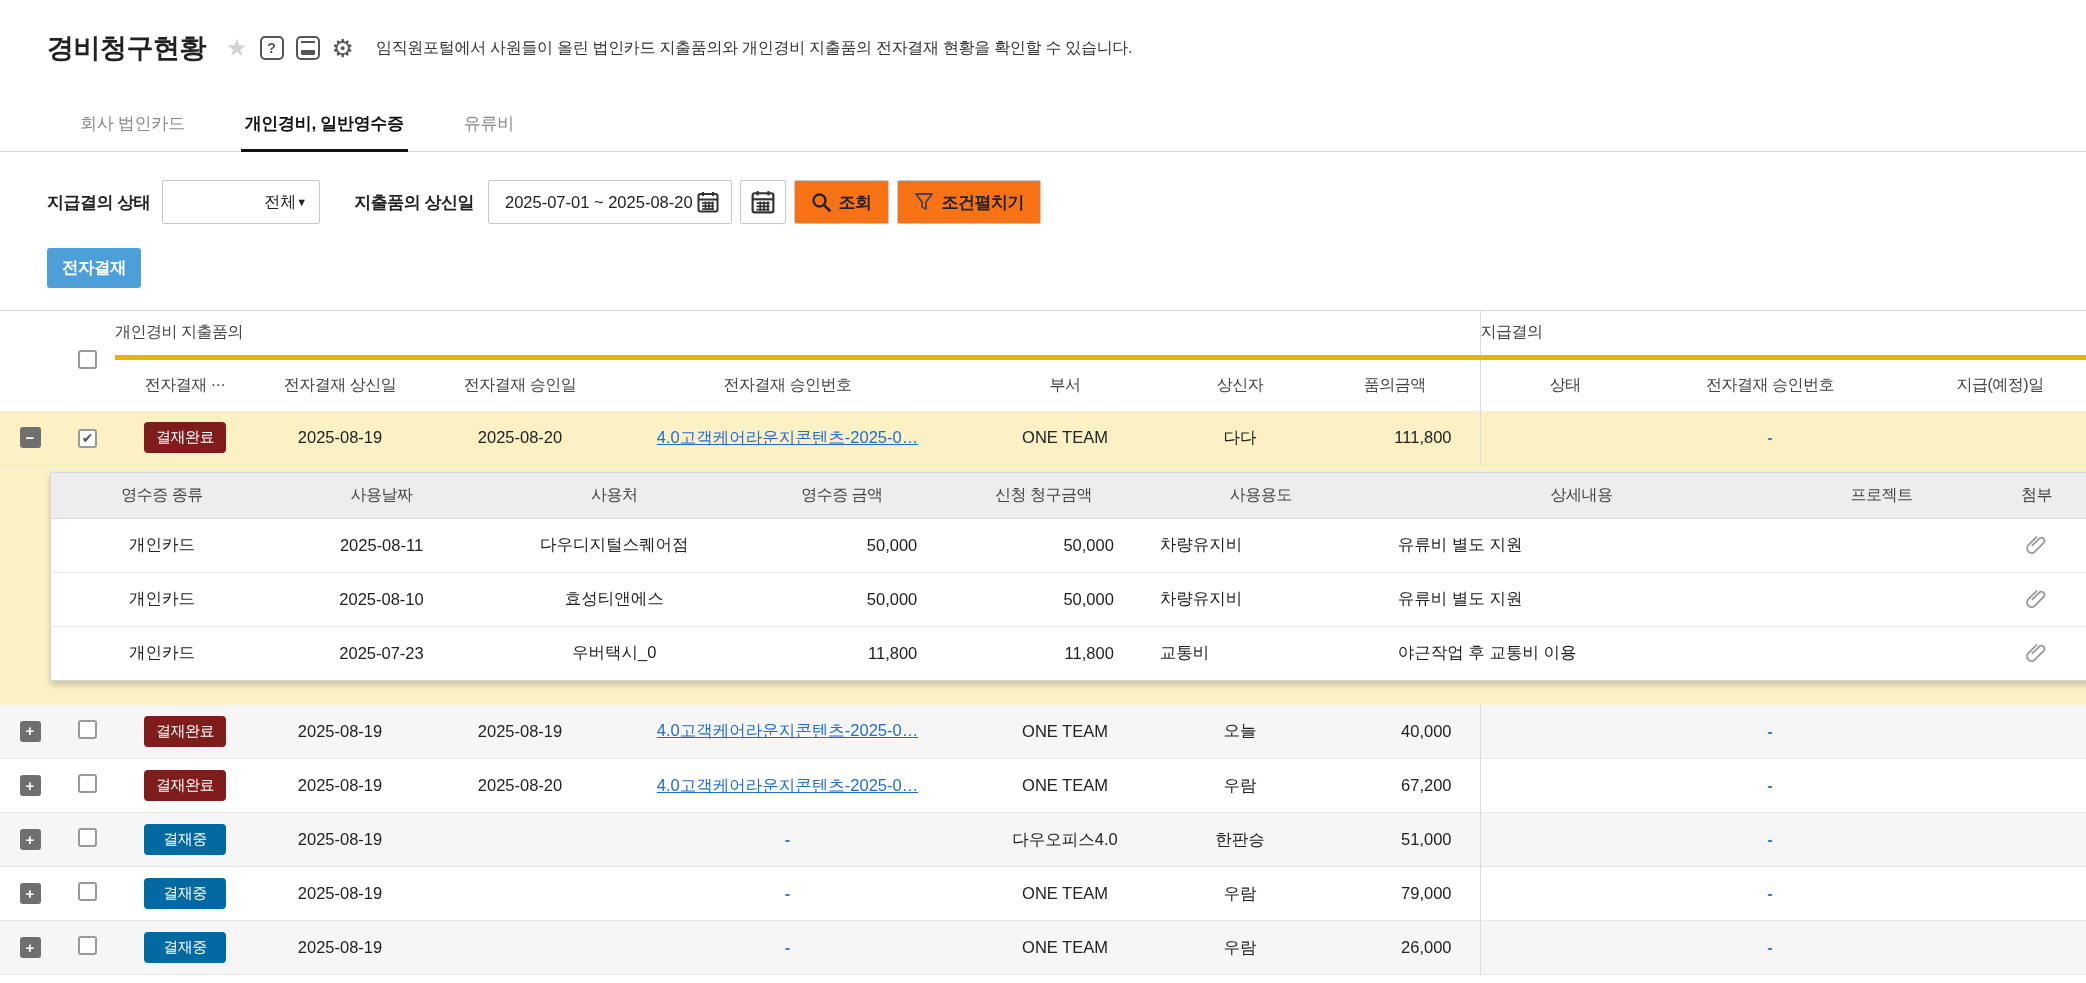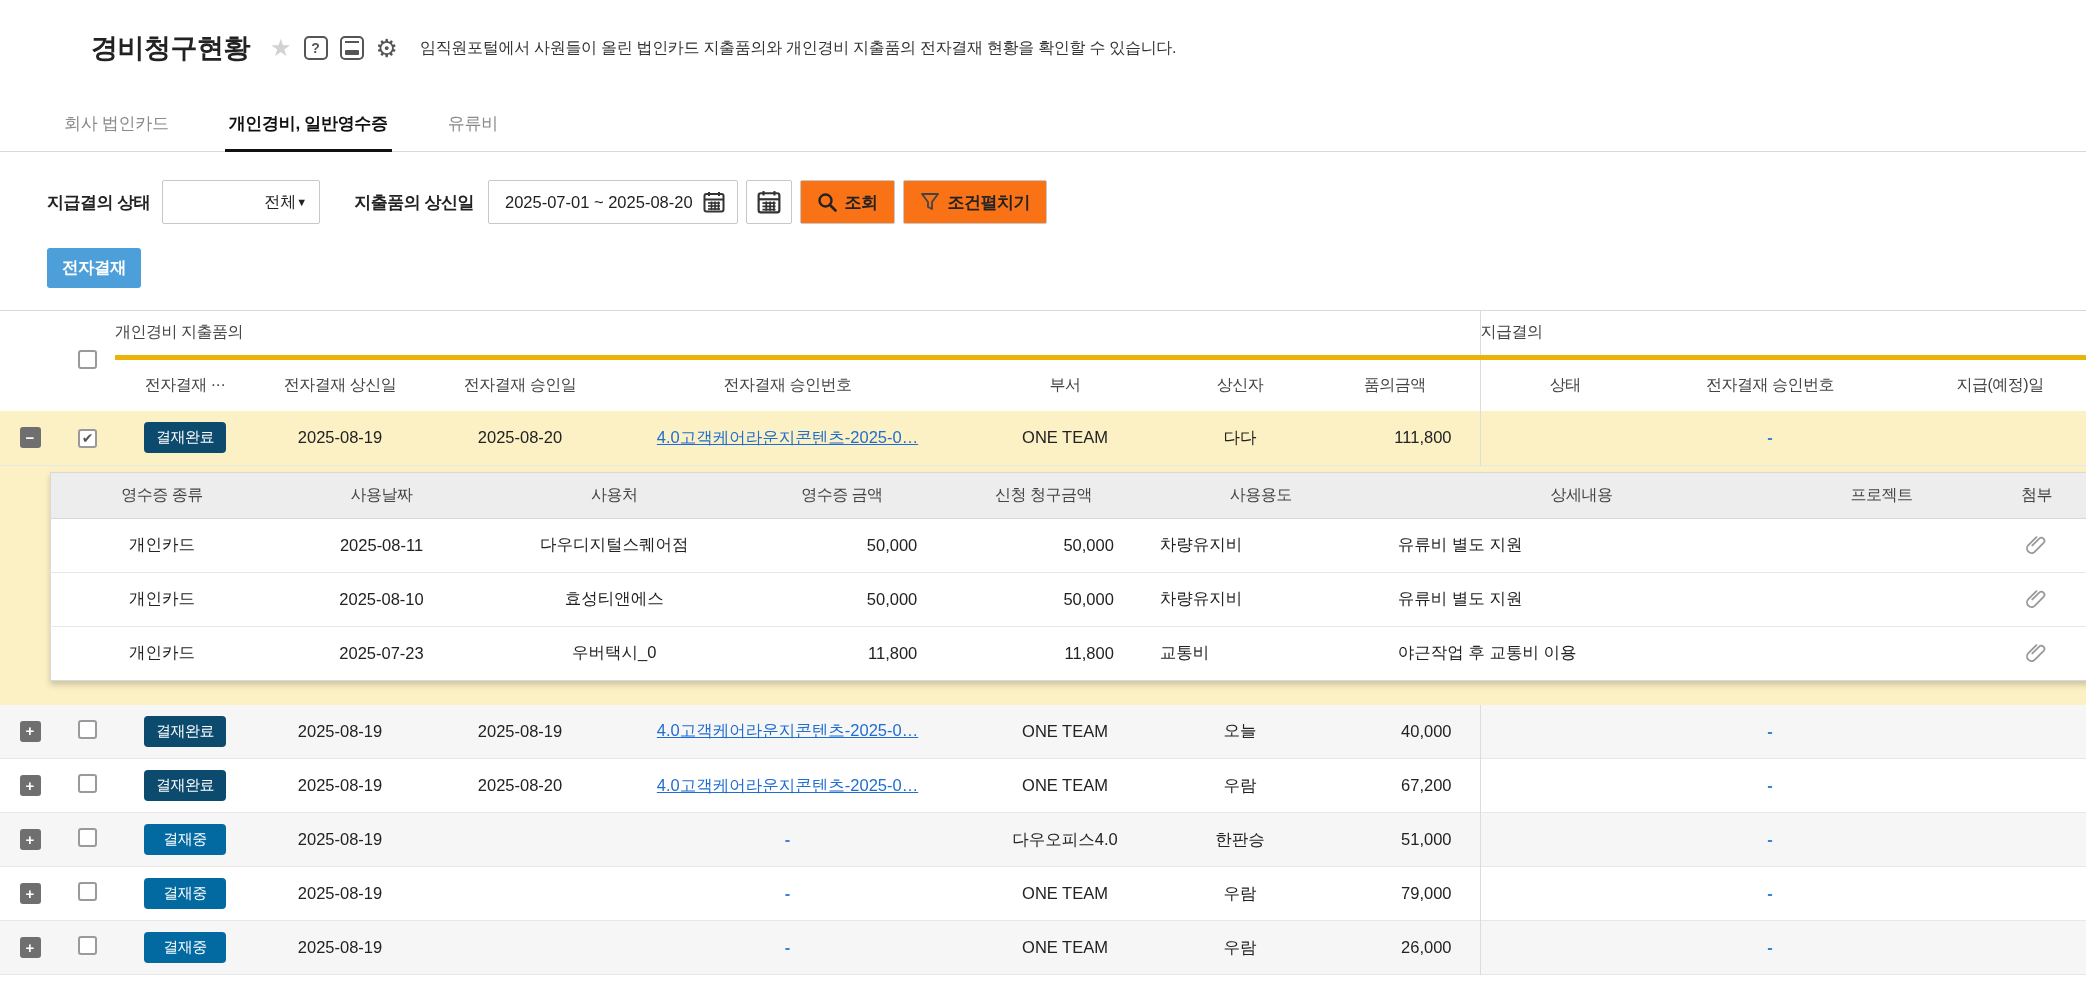--- a/index.html
+++ b/index.html
@@ -2,47 +2,47 @@
 <html><head>
 <meta charset="utf-8">
 <style>
   * { margin:0; padding:0; box-sizing:border-box; }
   html,body { width:2086px; height:983px; overflow:hidden; background:#fff;
     font-family:"Liberation Sans","DejaVu Sans",sans-serif; color:#333; }
   .page { width:2086px; height:983px; position:relative; }
 
   
   .hdr { display:flex; align-items:center; gap:14px; padding:30px 0 0 47px; }
-  .hdr-title { font-size:27px; font-weight:bold; color:#222; letter-spacing:-0.5px;margin-left:44px; }
+  .hdr-title { font-size:27px; font-weight:bold; color:#222; letter-spacing:-0.5px; }
   .hdr-icons { display:flex; align-items:center; gap:12px; margin-left:6px; }
   .star { font-size:24px; color:#d2d2d2; line-height:1; cursor:pointer; }
   .sq-icon { width:24px; height:24px; border:2px solid #555; border-radius:5px;
     display:flex; align-items:center; justify-content:center; font-size:14px; font-weight:bold;
     color:#555; cursor:pointer; background:#fff; position:relative; }
   .manual-bar { position:absolute; left:3px; right:3px; bottom:3px; height:5px; background:#555; border-radius:1px; }
   .manual-top { position:absolute; left:3px; right:3px; top:3px; height:2px; background:#555; }
   .gear { font-size:25px; color:#555; line-height:1; cursor:pointer; }
   .hdr-desc { font-size:16px; color:#333; margin-left:8px; letter-spacing:-0.3px; }
 
   
-  .tabs { display:flex; gap:52px; padding-left:60px; margin-top:36px; border-bottom:1px solid #d9d9d9; }
+  .tabs { display:flex; gap:52px; padding-left:76px; margin-top:36px; border-bottom:1px solid #d9d9d9; }
   .tab { font-size:17px; color:#8a8a8a; padding:10px 4px 14px; cursor:pointer; letter-spacing:-0.3px; }
   .tab.active { color:#111; font-weight:bold; border-bottom:3px solid #111; margin-bottom:-1px; }
 
   
   .filters { display:flex; align-items:center; margin:28px 0 0 47px; }
   .flt-label { font-size:17px; font-weight:bold; color:#222; letter-spacing:-0.5px; }
   .select-box { width:158px; height:44px; border:1px solid #c8c8c8; border-radius:2px; background:#fff;
     display:flex; align-items:center; justify-content:flex-end; padding:0 12px 0 13px;
     margin-left:12px; cursor:pointer; }
   .select-box .val { font-size:16px; color:#222; }
   .select-box .caret { font-size:11px; color:#222; }
   .date-label { margin-left:34px; }
   .date-box { height:44px; border:1px solid #c8c8c8; border-radius:2px; background:#fff;
-    display:flex; align-items:center; gap:10px; padding:0 12px 0 16px; margin-left:14px; cursor:text; }
+    display:flex; align-items:center; gap:4px; padding:0 12px 0 16px; margin-left:14px; cursor:text; }
   .date-box .dtxt { font-size:16.5px; color:#222; }
   .icon-btn { width:46px; height:44px; border:1px solid #c8c8c8; border-radius:2px; background:#fff;
     display:flex; align-items:center; justify-content:center; margin-left:8px; cursor:pointer; }
   .txt-btn { height:44px; border:1px solid #c8c8c8; border-radius:2px; background:#f97316;
     display:flex; align-items:center; gap:8px; padding:0 16px; margin-left:8px; cursor:pointer;
     font-size:17px; font-weight:bold; color:#222; letter-spacing:-0.5px; }
   .cal-svg, .mag-svg, .fun-svg { display:block; }
 
   
   .act-row { margin:24px 0 0 47px; }
@@ -65,21 +65,21 @@
   .tr { text-align:right; padding-right:28px; }
   .expand-btn { width:21px; height:21px; border:none; border-radius:3px; background:#6f6f6f;
     color:#fff; font-size:15px; line-height:20px; cursor:pointer; display:inline-flex;
     align-items:center; justify-content:center; font-weight:bold; }
   .cb { width:19px; height:19px; border:2px solid #9a9a9a; border-radius:3px; background:#fff;
     display:inline-flex; align-items:center; justify-content:center; cursor:pointer;
     font-size:14px; color:#fff; }
   .cb.checked { color:#555; font-weight:bold; }
   .badge { display:inline-block; min-width:82px; padding:6px 10px; border-radius:4px;
     font-size:15px; color:#fff; text-align:center; letter-spacing:-0.5px; }
-  .badge.done { background:#0c4a6e; }
+  .badge.done { background:#7f1d1d; }
   .badge.ing  { background:#0369a1; }
   a.doc-link { color:#1f6dd0; text-decoration:underline; cursor:pointer; }
   .dash { color:#3b82d8; font-weight:bold; cursor:pointer; text-decoration:none; }
 
   
   td.detail-cell { padding:6px 16px 24px 50px; }
   table.sub { border-collapse:collapse; table-layout:fixed; width:100%;
     background:#fff; border:1px solid #d9d9d9; box-shadow:0 4px 6px rgba(0,0,0,0.18); }
   .sub th { background:#ededed; height:46px; font-size:16px; font-weight:500; color:#444;
     letter-spacing:-0.5px; border-bottom:1px solid #d9d9d9; }

